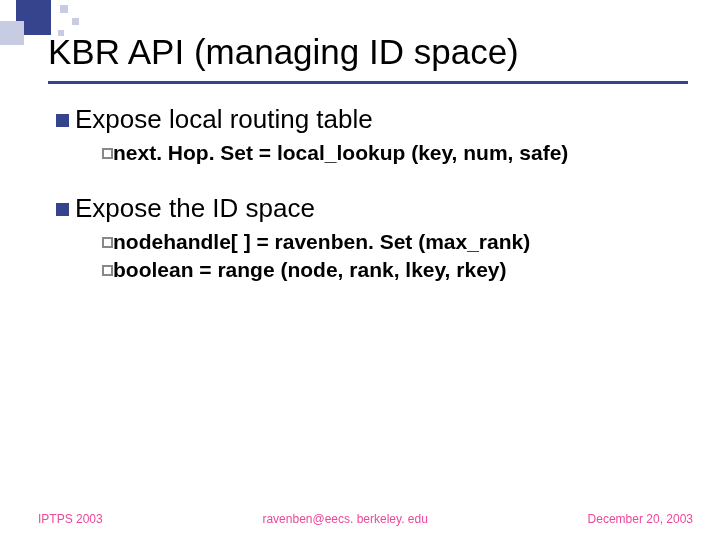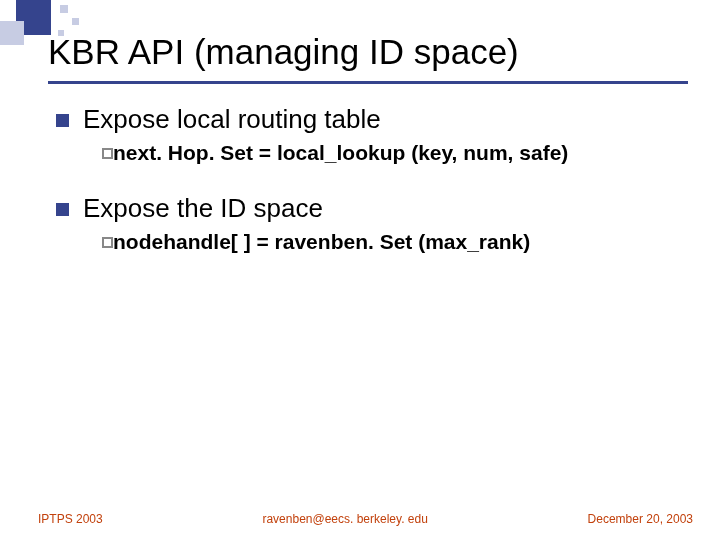--- a/index.html
+++ b/index.html
@@ -8,26 +8,26 @@
   .decor { position: absolute; top: 0; left: 0; width: 90px; height: 50px; }
   .decor .big-dark { position: absolute; top: 0; left: 16px; width: 35px; height: 35px; background: #35448d; }
   .decor .big-light { position: absolute; top: 21px; left: 0; width: 24px; height: 24px; background: #c7cce3; }
   .decor .sm1 { position: absolute; top: 5px; left: 60px; width: 8px; height: 8px; background: #c7cce3; }
   .decor .sm2 { position: absolute; top: 18px; left: 72px; width: 7px; height: 7px; background: #c7cce3; }
   .decor .sm3 { position: absolute; top: 30px; left: 58px; width: 6px; height: 6px; background: #c7cce3; }
   .title { position: absolute; top: 32px; left: 48px; font-size: 35px; font-weight: 400; letter-spacing: 0; }
   .rule  { position: absolute; top: 81px; left: 48px; width: 640px; height: 3px; background: #35448d; }
   .content { position: absolute; top: 104px; left: 56px; width: 620px; }
   .l1 { margin-bottom: 10px; }
-  .l1-head { display: flex; align-items: center; gap: 14px; font-size: 26px; margin-bottom: 6px; }
+  .l1-head { display: flex; align-items: center; gap: 6px; font-size: 26px; margin-bottom: 6px; }
   .sq-bullet { width: 13px; height: 13px; background: #35448d; flex: 0 0 auto; margin-top: 2px; }
   .l2 { margin-left: 46px; display: flex; align-items: center; font-size: 21px; font-weight: bold; margin-bottom: 4px; }
   .hollow-bullet { width: 11px; height: 11px; border: 2px solid #888; box-sizing: border-box; flex: 0 0 auto; }
   .spacer { height: 18px; }
-  .footer { position: absolute; bottom: 14px; left: 38px; width: 655px; display: flex; justify-content: space-between; font-size: 12px; color: #c2410c; }
+  .footer { position: absolute; bottom: 14px; left: 38px; width: 655px; display: flex; justify-content: space-between; font-size: 12px; color: #ec4899; }
 </style>
 </head>
 <body>
 
 <div class="slide">
 
   <div class="decor">
     <div class="big-dark"></div>
     <div class="big-light"></div>
     <div class="sm1"></div>
@@ -55,20 +55,24 @@
 
     <div class="l1">
       <div class="l1-head">
         <div class="sq-bullet"></div>
         <span>Expose the ID space</span>
       </div>
       <div class="l2">
         <div class="hollow-bullet"></div>
         <span>nodehandle[ ] = ravenben. Set (max_rank)</span>
       </div>
+      <div class="l2">
+        <div class="hollow-bullet"></div>
+        <span>boolean = range (node, rank, lkey, rkey)</span>
+      </div>
     </div>
 
   </div>
 
   <div class="footer">
     <span>IPTPS 2003</span>
     <span>ravenben@eecs. berkeley. edu</span>
     <span>December 20, 2003</span>
   </div>
 

